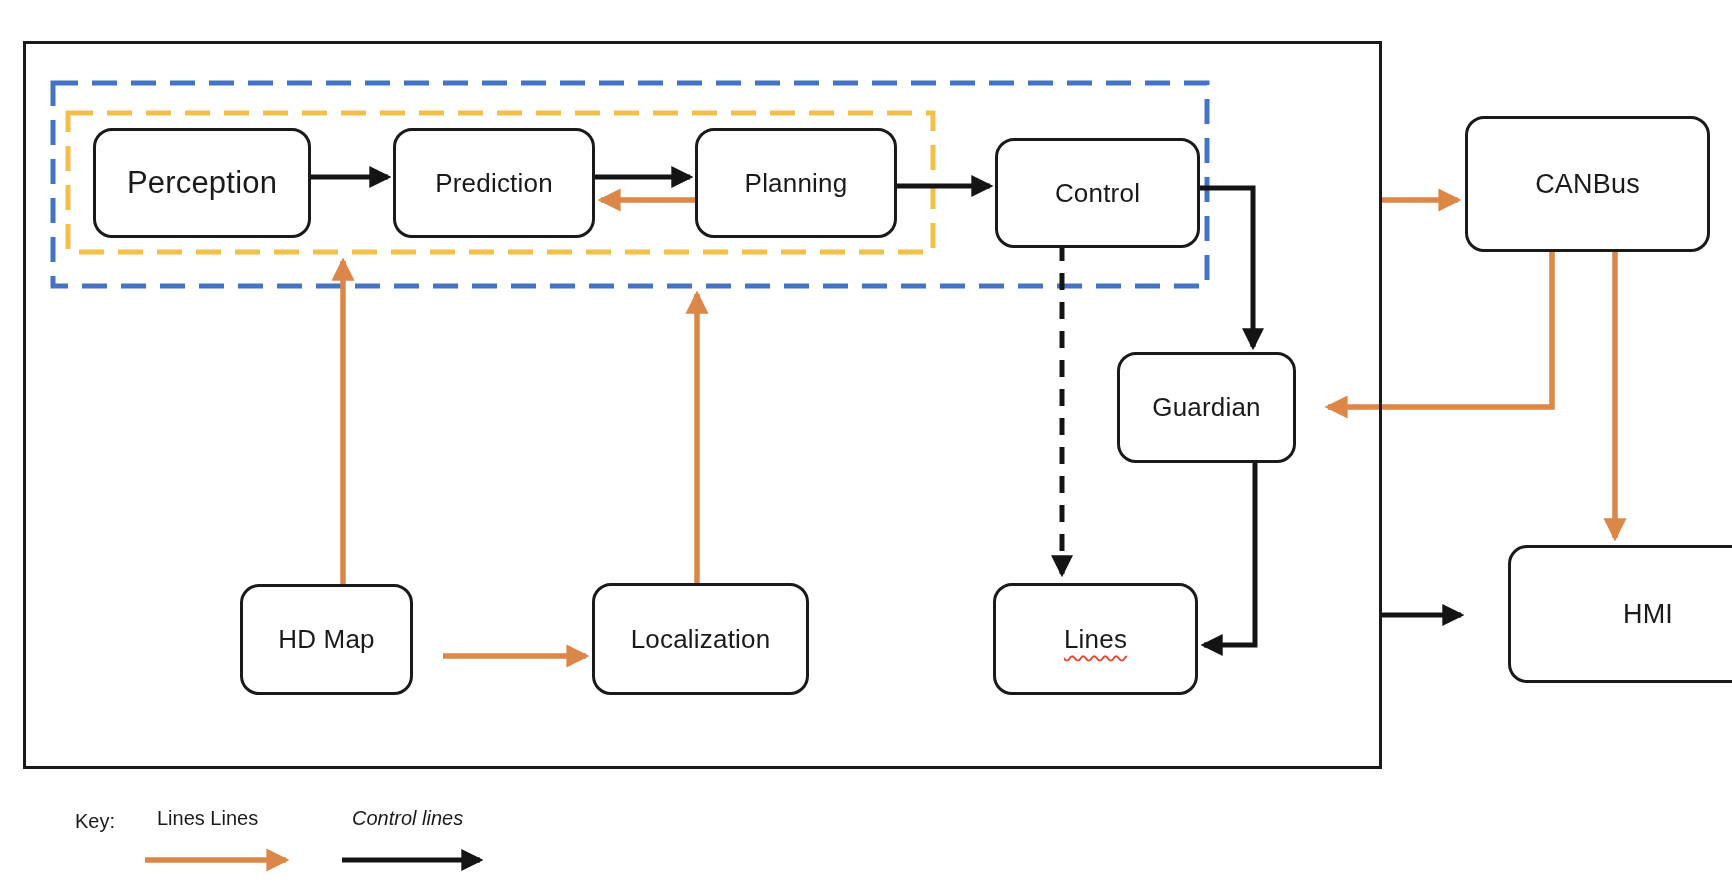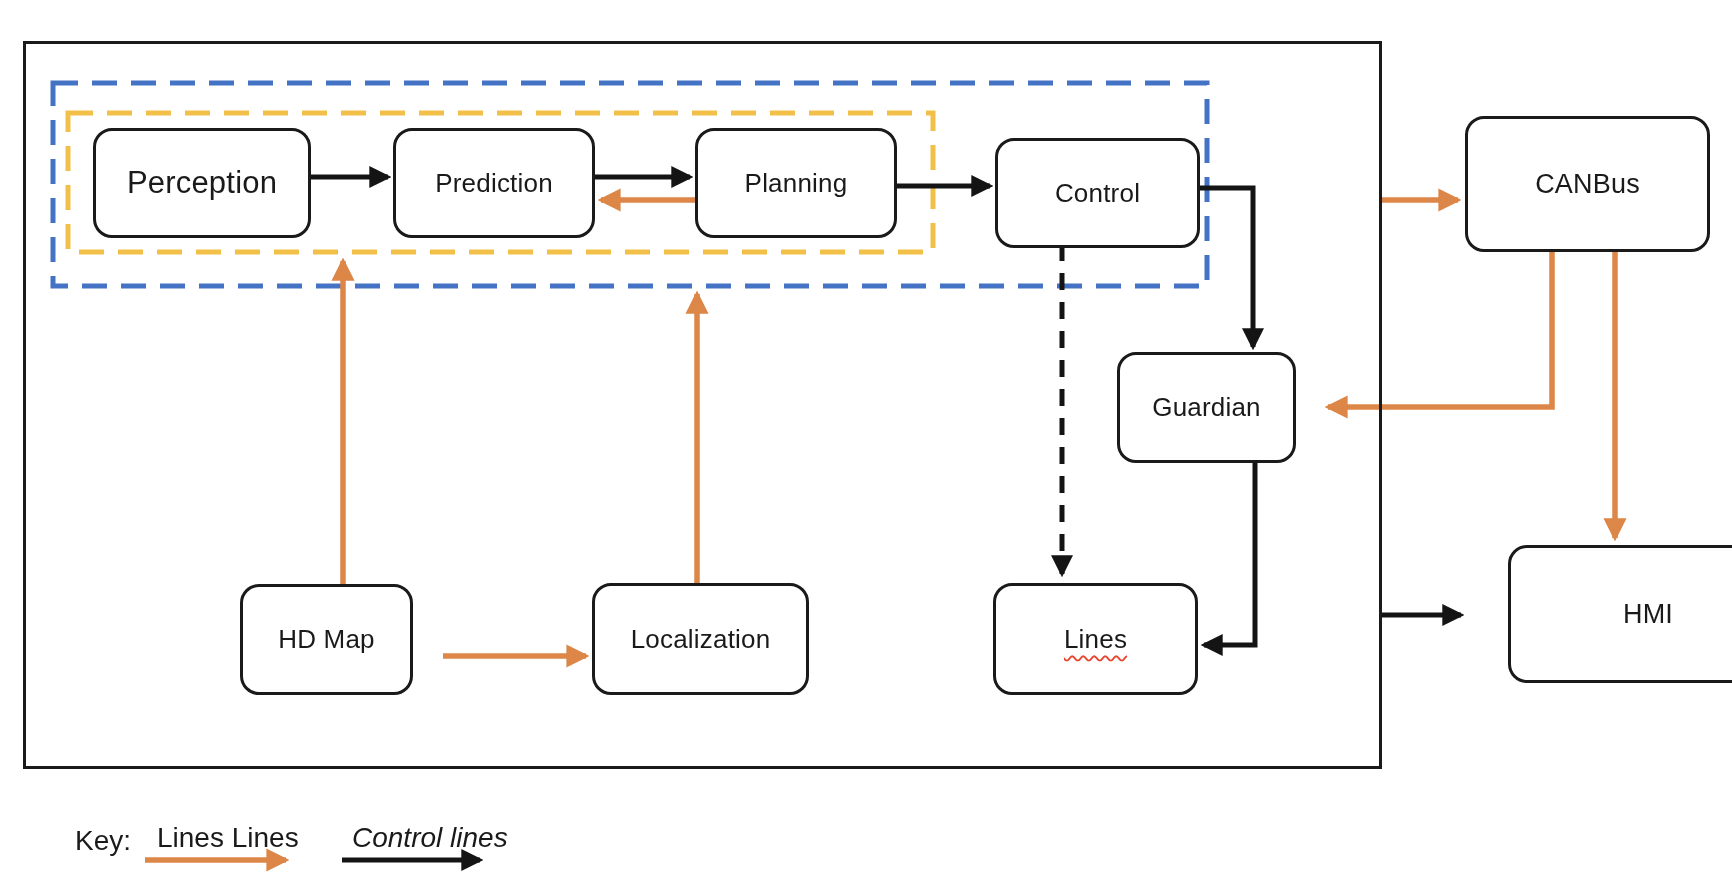--- a/index.html
+++ b/index.html
@@ -59,23 +59,22 @@
   .misspelled {
     text-decoration-line: underline;
     text-decoration-style: wavy;
     text-decoration-color: var(--spellcheck-red, #E8442E);
     text-decoration-thickness: 2px;
     text-underline-offset: 7px;
   }
 
   .legend-label {
     position: absolute;
-    font-size: 28px;
+    font-size: 20px;
     white-space: nowrap;
-    margin-top: 15px;
   }
   .legend-key   { left: 75px;  top: 810px; }
   .legend-data  { left: 157px; top: 807px; }
   .legend-ctrl  { left: 352px; top: 807px; font-style: italic; }
 </style>
 </head>
 <body>
 
 <div class="canvas">
 

